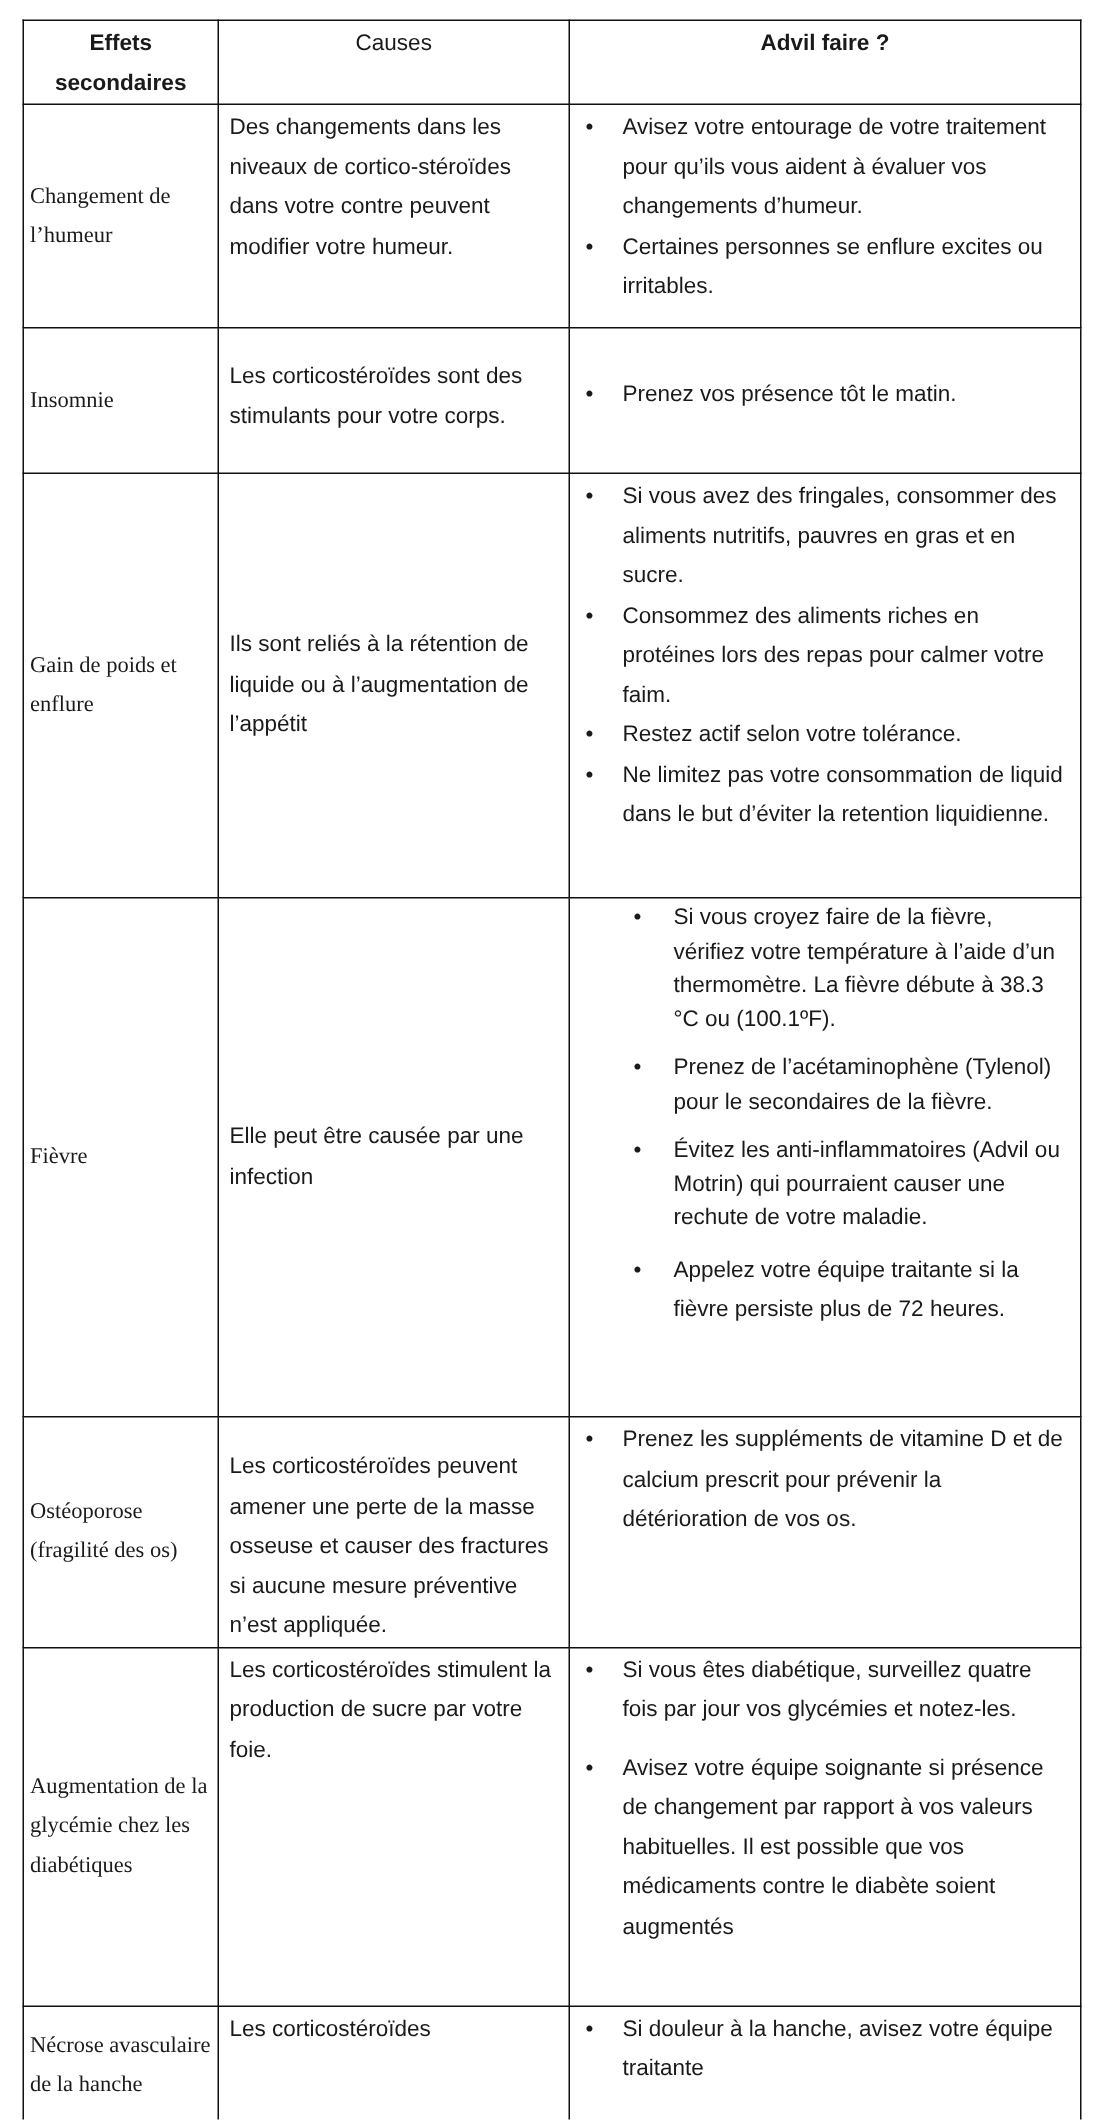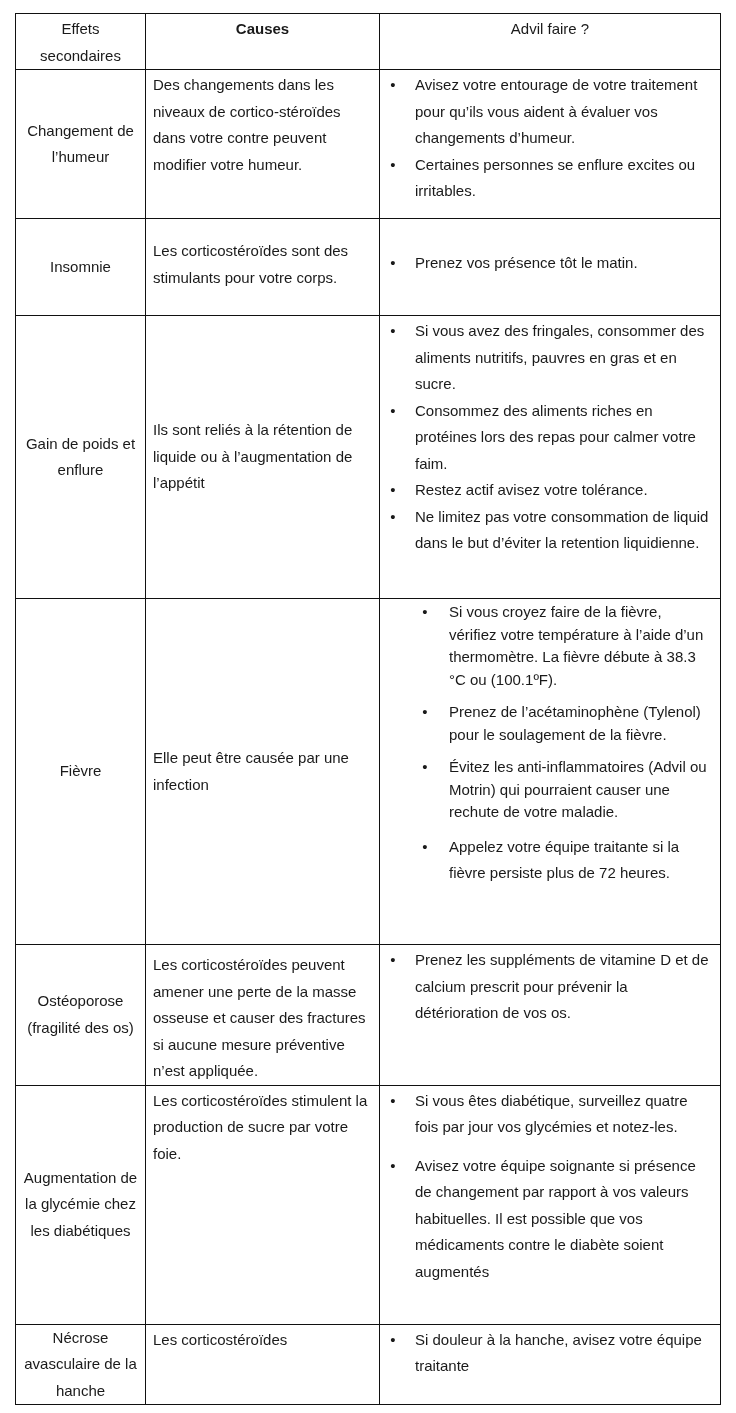--- a/index.html
+++ b/index.html
@@ -27,31 +27,32 @@
     }
     .tbl col.c1 { width: 130px; }
     .tbl col.c2 { width: 234px; }
     .tbl col.c3 { width: 341px; }
     .tbl td, .tbl th {
       border: 1px solid #111;
       padding: 0;
       vertical-align: top;
     }
     .tbl th {
-      font-weight: bold;
+      font-weight: normal;
       text-align: center;
       padding: 2px 4px 0 4px;
       height: 52px;
       vertical-align: top;
     }
-    .tbl th.bold { font-weight: normal; }
+    .tbl th.bold { font-weight: bold; }
     .tbl td.effect {
-      text-align: center;
+      text-align: left;
       vertical-align: middle;
       padding: 0 4px;
+      font-family: Liberation Serif, serif;
     }
     .tbl td.cause {
       padding: 0 6px 0 7px;
     }
     .tbl td.todo {
       padding: 0 8px 0 0;
     }
     ul.bul {
       list-style: none;
       margin: 0;
@@ -127,42 +128,42 @@
       </td>
     </tr>
 
     <tr class="row-3">
       <td class="effect">Gain de poids et enflure</td>
       <td class="cause" style="vertical-align:middle">Ils sont reliés à la rétention de liquide ou à l’augmentation de l’appétit</td>
       <td class="todo" style="padding-top:2px">
         <ul class="bul">
           <li><span class="dot">•</span><span>Si vous avez des fringales, consommer des aliments nutritifs, pauvres en gras et en sucre.</span></li>
           <li><span class="dot">•</span><span>Consommez des aliments riches en protéines lors des repas pour calmer votre faim.</span></li>
-          <li><span class="dot">•</span><span>Restez actif avisez votre tolérance.</span></li>
+          <li><span class="dot">•</span><span>Restez actif selon votre tolérance.</span></li>
           <li><span class="dot">•</span><span>Ne limitez pas votre consommation de liquid dans le but d’éviter la retention liquidienne.</span></li>
         </ul>
       </td>
     </tr>
 
     <tr class="row-4">
       <td class="effect">Fièvre</td>
       <td class="cause" style="vertical-align:middle">Elle peut être causée par une infection</td>
       <td class="todo" style="padding-top:2px">
         <ul class="bul fever">
           <li><span class="dot">•</span><span>Si vous croyez faire de la fièvre, vérifiez votre température à l’aide d’un thermomètre. La fièvre débute à 38.3 °C ou (100.1ºF).</span></li>
-          <li><span class="dot">•</span><span>Prenez de l’acétaminophène (Tylenol) pour le soulagement de la fièvre.</span></li>
+          <li><span class="dot">•</span><span>Prenez de l’acétaminophène (Tylenol) pour le secondaires de la fièvre.</span></li>
           <li><span class="dot">•</span><span>Évitez les anti-inflammatoires (Advil ou Motrin) qui pourraient causer une rechute de votre maladie.</span></li>
           <li style="line-height:26.5px"><span class="dot">•</span><span>Appelez votre équipe traitante si la fièvre persiste plus de 72 heures.</span></li>
         </ul>
       </td>
     </tr>
 
     <tr class="row-5">
       <td class="effect">Ostéoporose (fragilité des os)</td>
-      <td class="cause" style="padding-top:7px">Les corticostéroïdes peuvent amener une perte de la masse osseuse et causer des fractures si aucune mesure préventive n’est appliquée.</td>
+      <td class="cause" style="padding-top:20px">Les corticostéroïdes peuvent amener une perte de la masse osseuse et causer des fractures si aucune mesure préventive n’est appliquée.</td>
       <td class="todo" style="padding-top:2px">
         <ul class="bul">
           <li><span class="dot">•</span><span>Prenez les suppléments de vitamine D et de calcium prescrit pour prévenir la détérioration de vos os.</span></li>
         </ul>
       </td>
     </tr>
 
     <tr class="row-6">
       <td class="effect">Augmentation de la glycémie chez les diabétiques</td>
       <td class="cause" style="padding-top:2px">Les corticostéroïdes stimulent la production de sucre par votre foie.</td>

